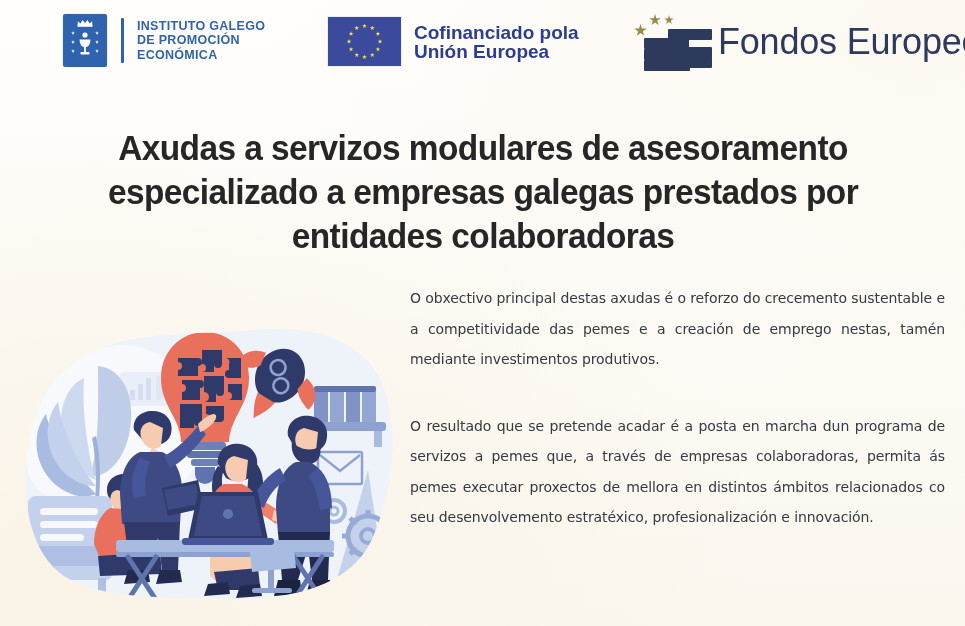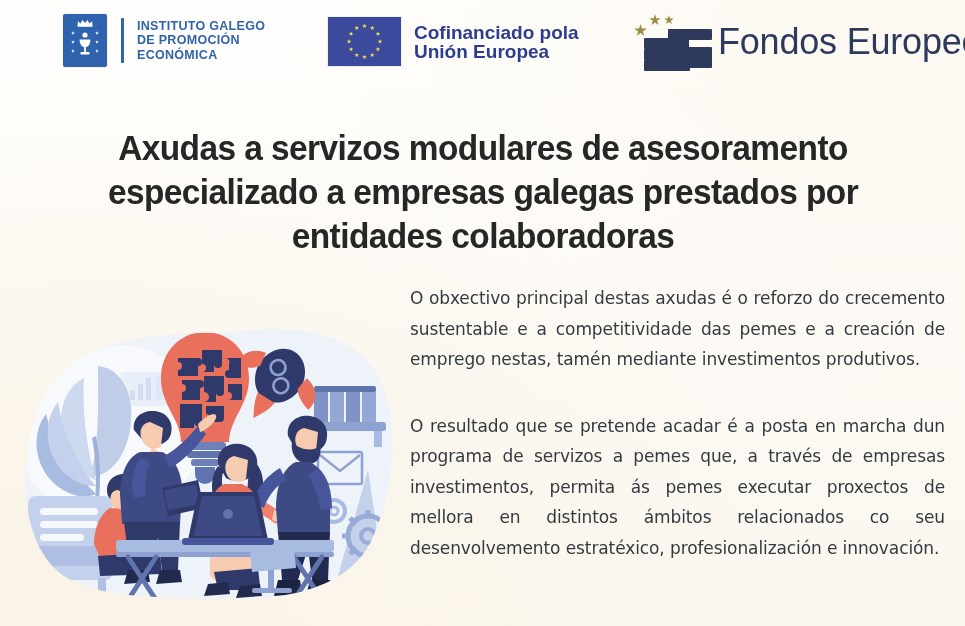--- a/index.html
+++ b/index.html
@@ -129,21 +129,21 @@
 
   
   .body-col {
     position: absolute;
     left: 410px; top: 283px;
     width: 535px;
   }
   .body-col p {
     margin: 0 0 36px 0;
     font-family: "DejaVu Sans", "Liberation Sans", sans-serif;
-    font-size: 17px;
+    font-size: 14px;
     line-height: 30.5px;
     color: #333a40;
     text-align: justify;
     text-justify: inter-word;
     letter-spacing: -0.1px;
   }
   .body-col p:last-child { margin-bottom: 0; }
 
   
   .illo {
@@ -217,21 +217,21 @@
       <span class="fe-bar" style="left:24px; top:52px; width:46px; height:11px;"></span>
     </div>
     <div class="fe-text">Fondos Europeos</div>
   </div>
 </div>
 
 <h1 class="title">Axudas a servizos modulares de asesoramento especializado a empresas galegas prestados por entidades colaboradoras</h1>
 
 <div class="body-col">
   <p>O obxectivo principal destas axudas é o reforzo do crecemento sustentable e a competitividade das pemes e a creación de emprego nestas, tamén mediante investimentos produtivos.</p>
-  <p>O resultado que se pretende acadar é a posta en marcha dun programa de servizos a pemes que, a través de empresas investimentos, permita ás pemes executar proxectos de mellora en distintos ámbitos relacionados co seu desenvolvemento estratéxico, profesionalización e innovación.</p>
+  <p>O resultado que se pretende acadar é a posta en marcha dun programa de servizos a pemes que, a través de empresas colaboradoras, permita ás pemes executar proxectos de mellora en distintos ámbitos relacionados co seu desenvolvemento estratéxico, profesionalización e innovación.</p>
 </div>
 
 <div class="illo">
 <svg viewBox="0 0 390 300" xmlns="http://www.w3.org/2000/svg">
   <defs>
     <clipPath id="blobClip">
       <path d="M70 40 C120 10, 185 18, 240 12 C300 6, 355 22, 372 70 C388 118, 380 180, 358 225 C336 268, 280 282, 215 281 C150 280, 85 280, 52 258 C18 235, 8 180, 16 130 C24 82, 40 58, 70 40 Z"></path>
     </clipPath>
   </defs>
 

